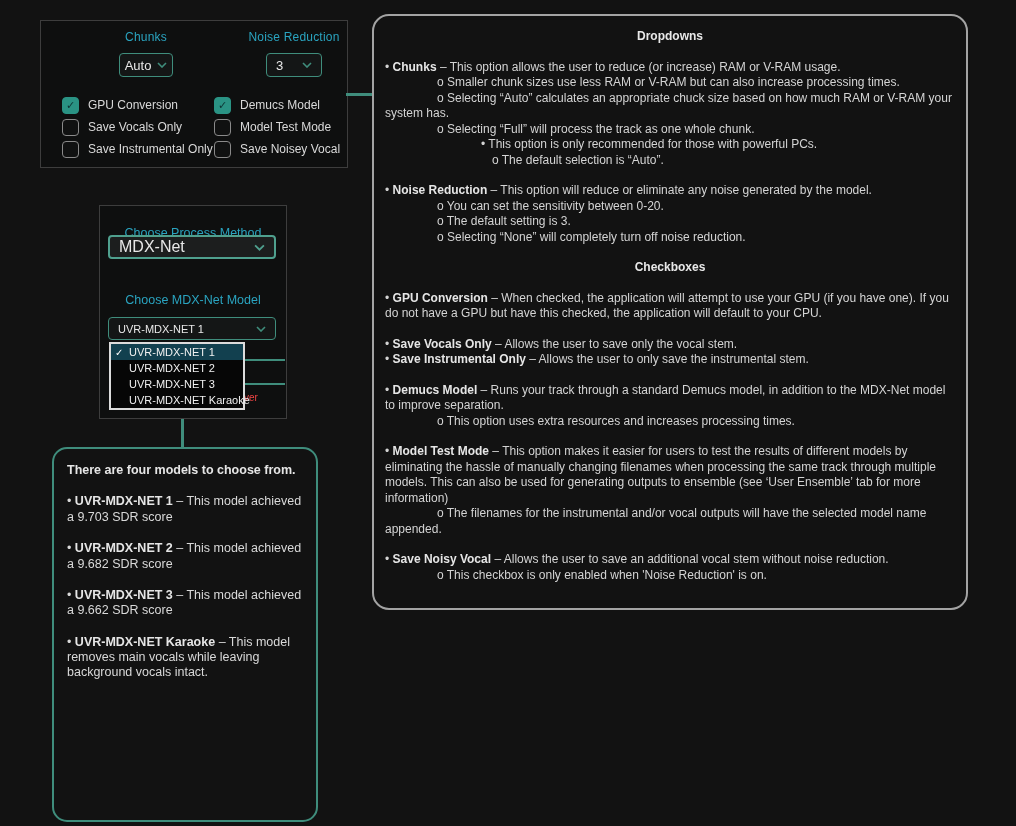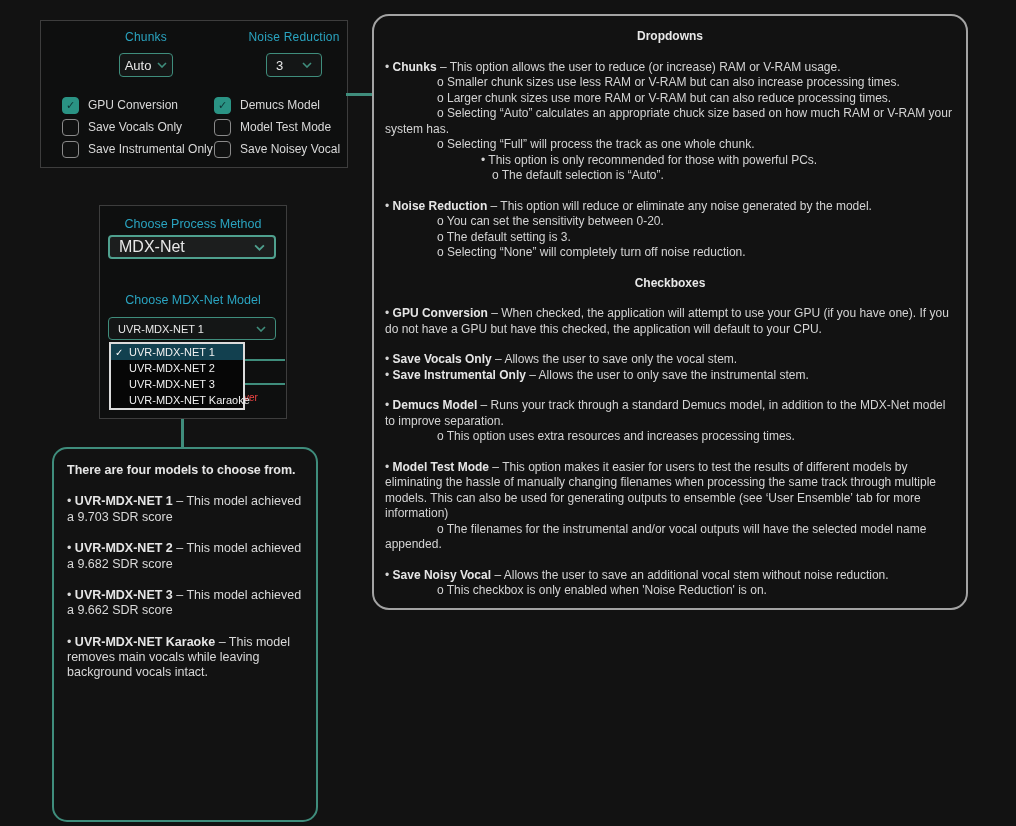--- a/index.html
+++ b/index.html
@@ -112,21 +112,21 @@
           <span class="cb-box"></span>
           <span class="cb-label">Save Noisey Vocal</span>
         </div>
       </div>
   </div>
 
   <div class="conn" style="left:346px;top:93px;width:26px;height:3px;"></div>
   <div class="conn" style="left:181px;top:417px;width:3px;height:31px;"></div>
 
   <div class="process-panel">
-    <div class="pp-label" style="top:11px;">Choose Process Method</div>
+    <div class="pp-label" style="top:20px;">Choose Process Method</div>
     <div class="select split pp-select pp-select focused" style="top:29px;height:24px;font-size:16px;border-width:2px;border-color:#4fa08e;background:#1c1e1e;">
       <span>MDX-Net</span>
       <svg class="chev" width="11" height="7" viewBox="0 0 10 6">
           <path d="M1 1 L5 5 L9 1" fill="none" stroke="#4fa08e" stroke-width="1.6"></path>
         </svg>
     </div>
     <div class="pp-label" style="top:87px;">Choose MDX-Net Model</div>
     <div class="select split pp-select" style="top:111px;height:23px;font-size:11px;">
       <span>UVR-MDX-NET 1</span>
       <svg class="chev" width="10" height="6" viewBox="0 0 10 6">
@@ -165,21 +165,20 @@
         <div class="nb-item">• <b>UVR-MDX-NET Karaoke</b> – This model removes main vocals while leaving background vocals intact.</div>
       </div>
   </div>
 
   <div class="docs-panel">
     <div>
         <div class="doc-heading">Dropdowns</div>
         <div class="gap"></div>
         <div class="doc-para">• <b>Chunks</b> – This option allows the user to reduce (or increase) RAM or V-RAM usage.</div>
         <div class="doc-para ind1">o Smaller chunk sizes use less RAM or V-RAM but can also increase processing times.</div>
-        <div class="doc-para ind1">o Larger chunk sizes use more RAM or V-RAM but can also reduce processing times.</div>
         <div class="doc-para ind1">o Selecting “Auto” calculates an appropriate chuck size based on how much RAM or V-RAM your system has.</div>
         <div class="doc-para ind1">o Selecting “Full” will process the track as one whole chunk.</div>
         <div class="doc-para ind2">• This option is only recommended for those with powerful PCs.</div>
         <div class="doc-para ind3">o The default selection is “Auto”.</div>
         <div class="gap"></div>
         <div class="doc-para">• <b>Noise Reduction</b> – This option will reduce or eliminate any noise generated by the model.</div>
         <div class="doc-para ind1">o You can set the sensitivity between 0-20.</div>
         <div class="doc-para ind1">o The default setting is 3.</div>
         <div class="doc-para ind1">o Selecting “None” will completely turn off noise reduction.</div>
         <div class="gap"></div>

